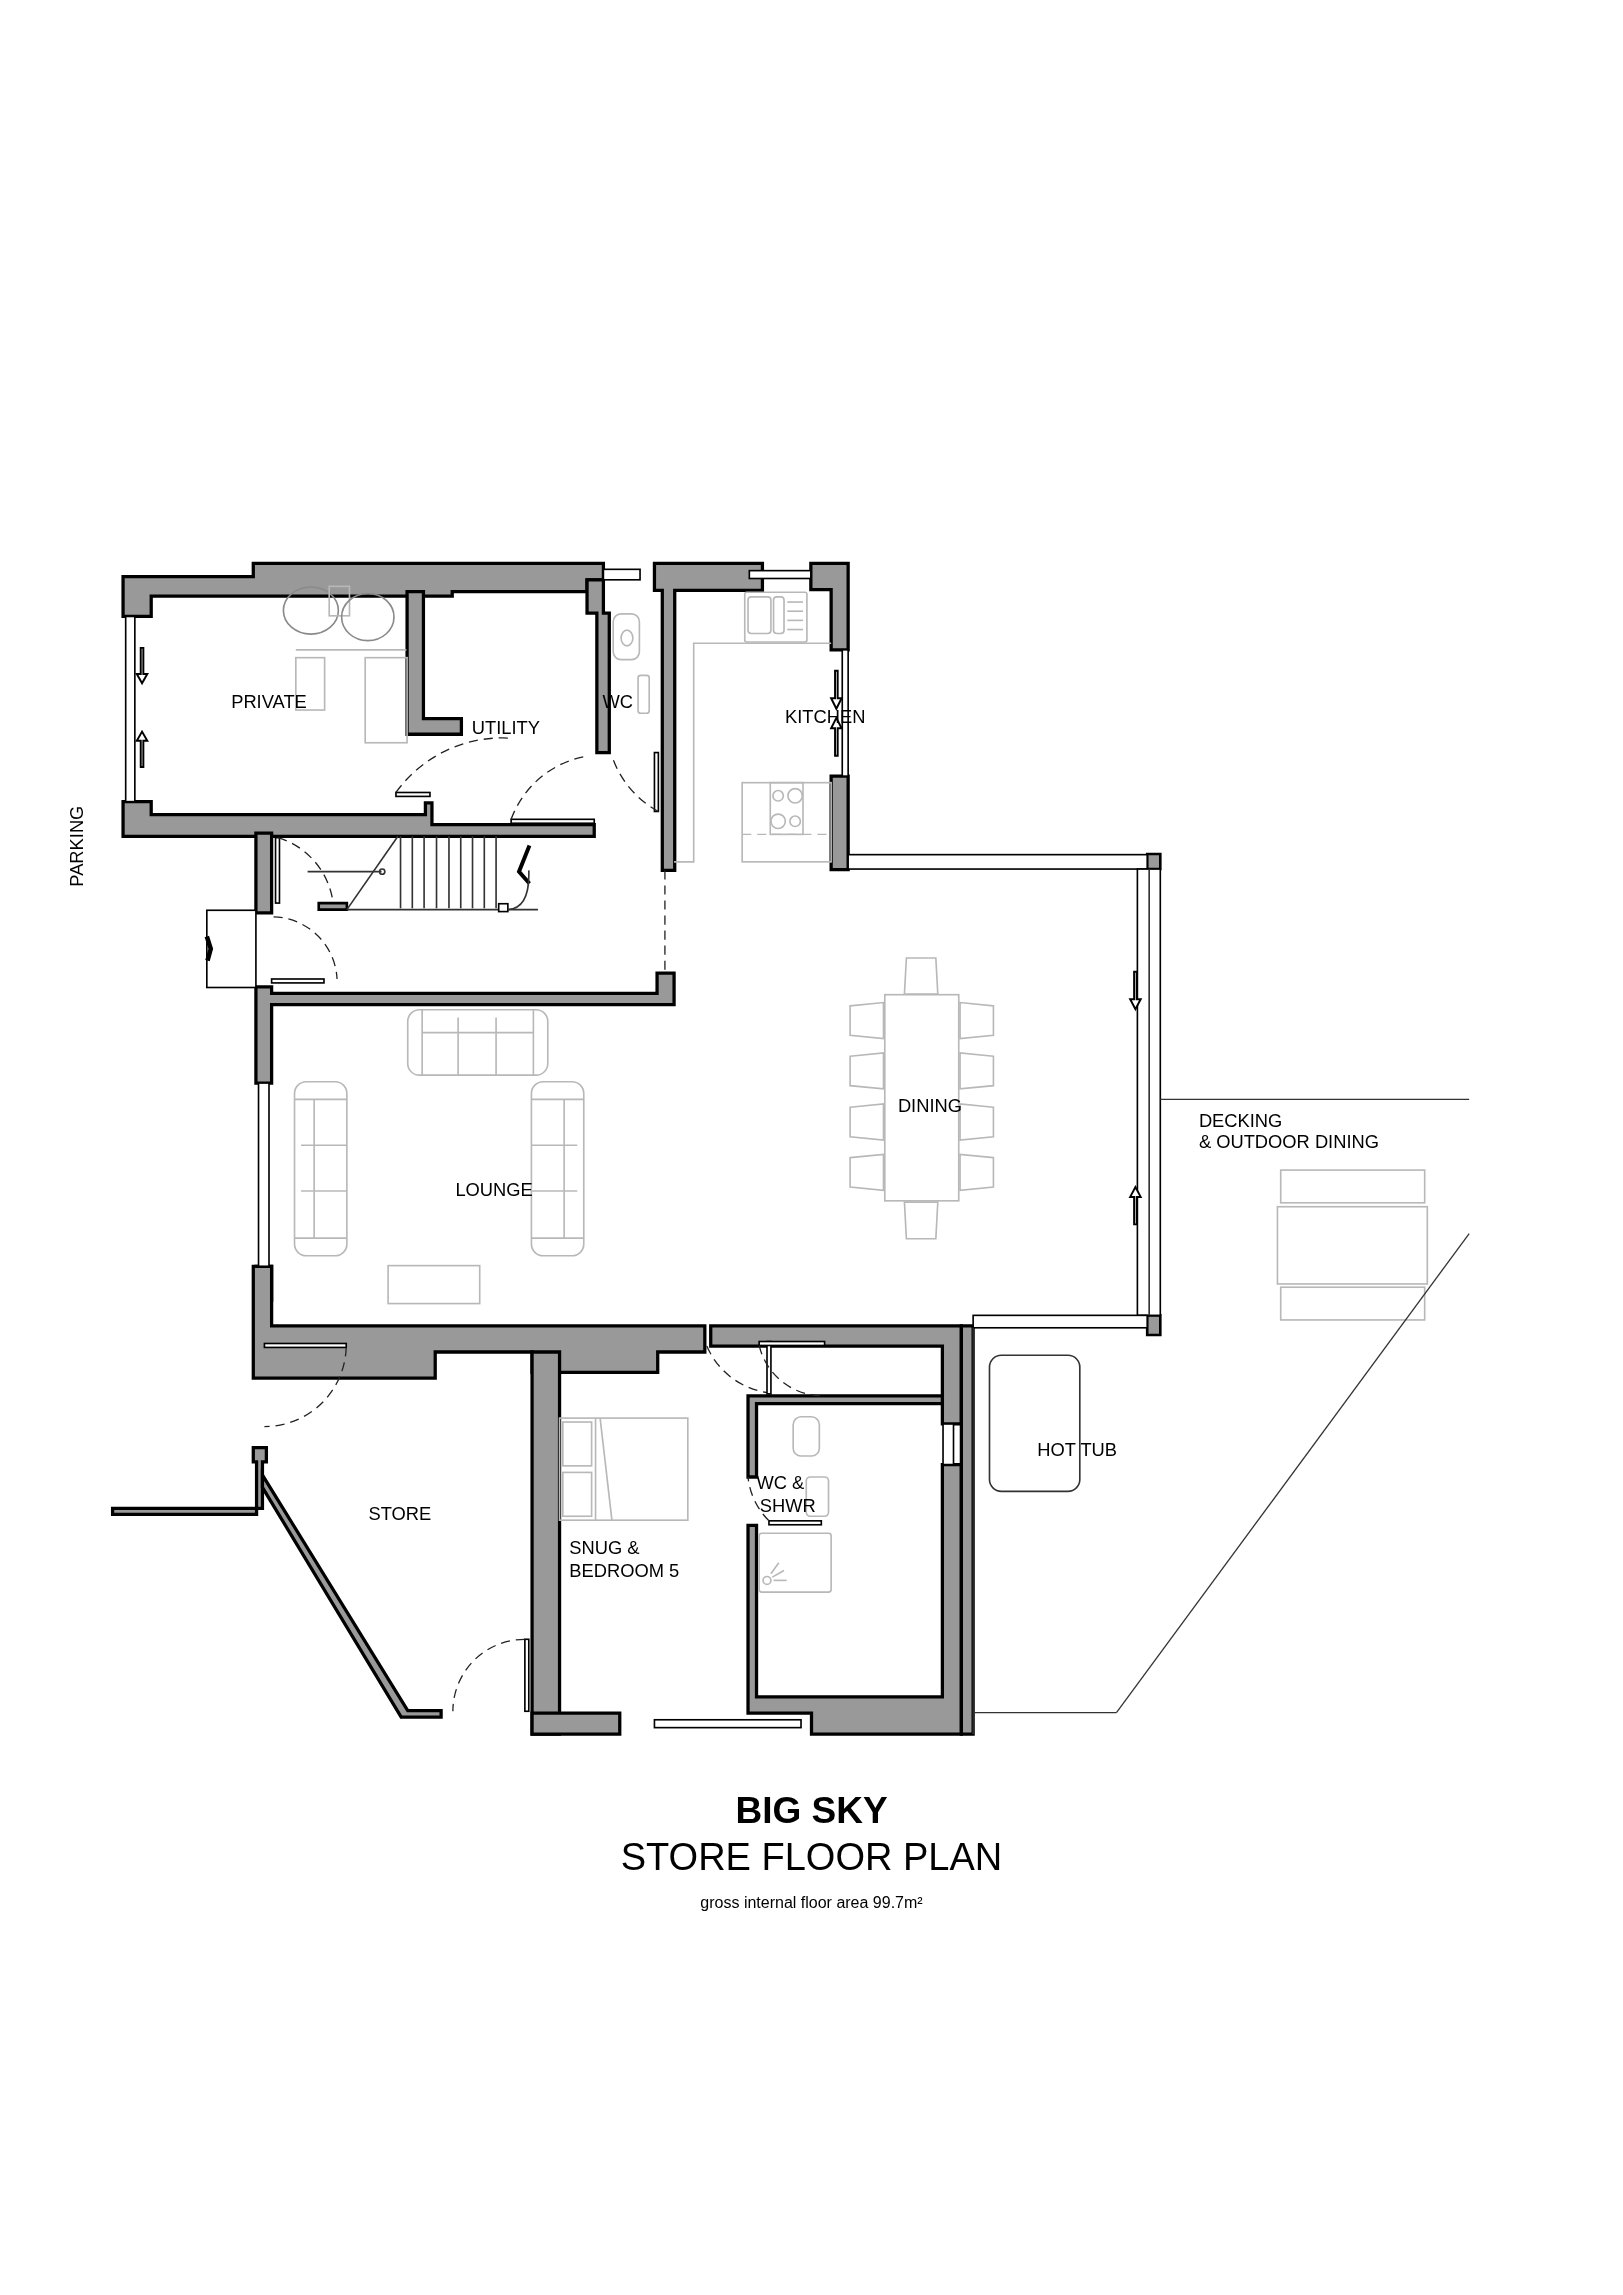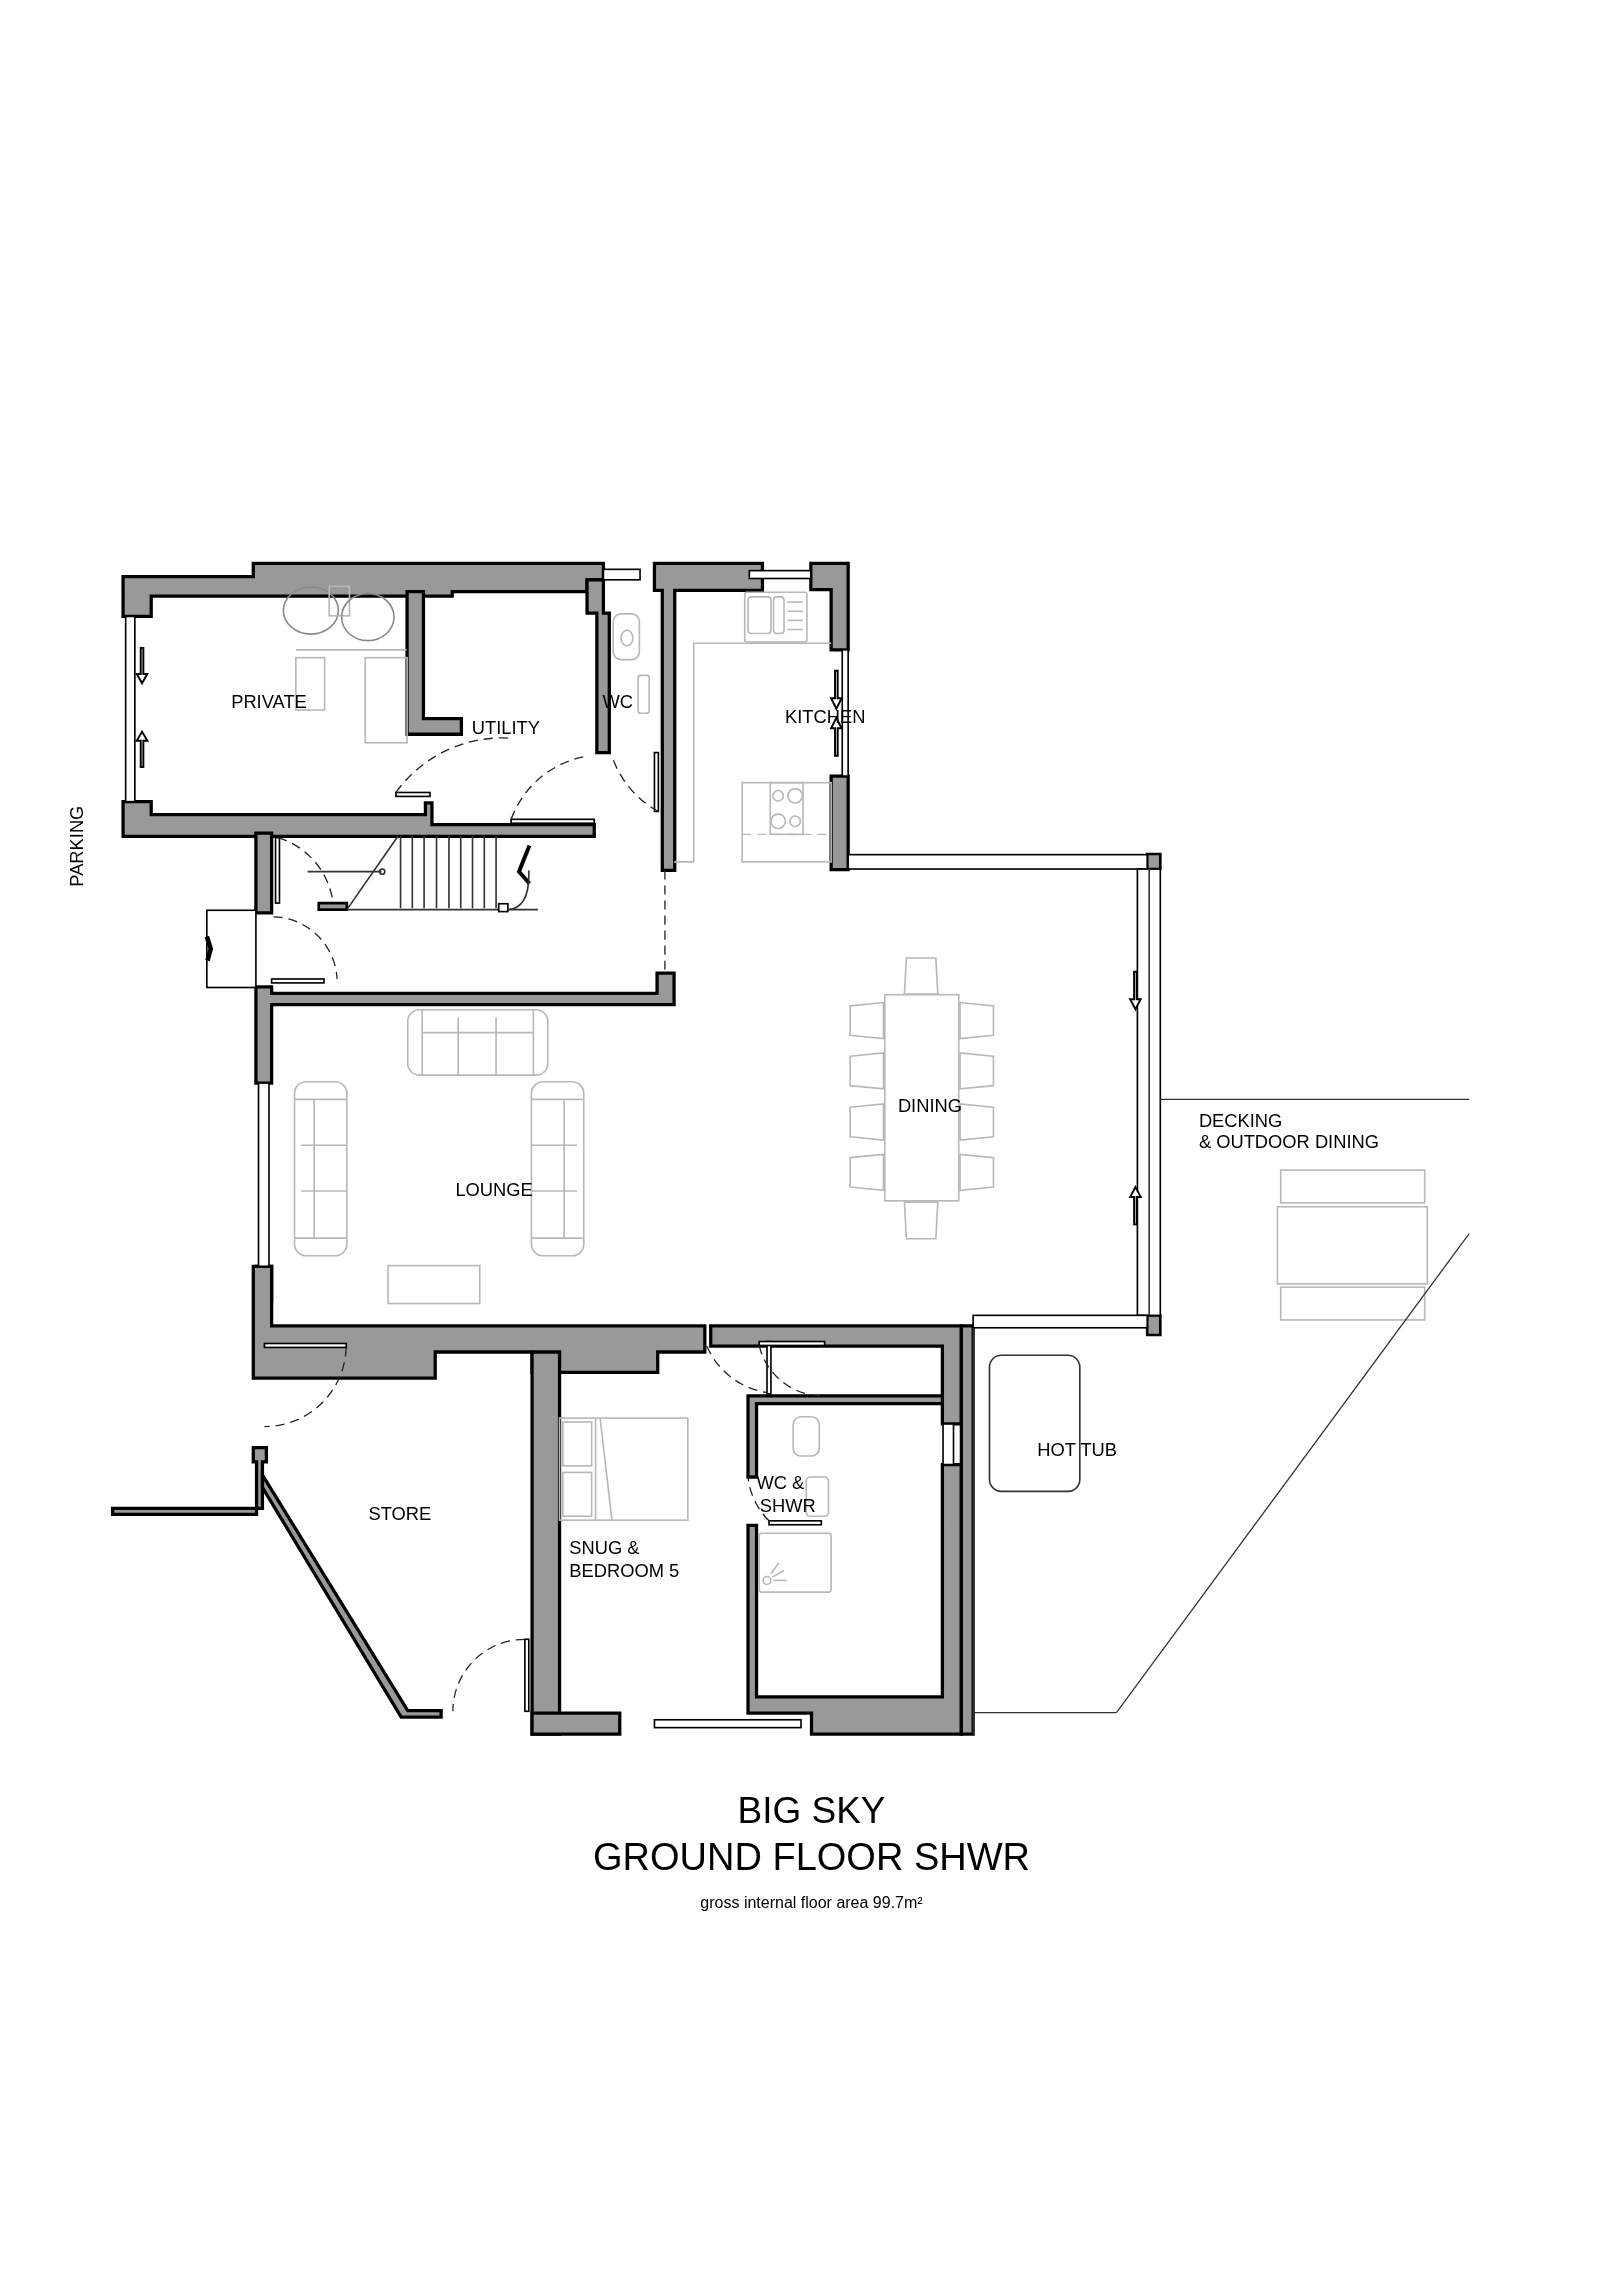--- a/index.html
+++ b/index.html
@@ -9,21 +9,21 @@
   .wall-thin { fill: #999999; stroke: #000000; stroke-width: 4; }
   .furn { fill: none; stroke: #b8b8b8; stroke-width: 2.5; }
   .furn-dark { fill: none; stroke: #8a8a8a; stroke-width: 2.5; }
   .swing { fill: none; stroke: #222; stroke-width: 2; stroke-dasharray: 14 9; }
   .leaf { fill: #fff; stroke: #000; stroke-width: 2.5; }
   .win { fill: #fff; stroke: #000; stroke-width: 2.5; }
   .line { fill: none; stroke: #333; stroke-width: 2.5; }
   .arrow { fill: #fff; stroke: #000; stroke-width: 3; }
   .room-label { font-family: "Liberation Sans", sans-serif; font-size: 28px; fill: #000; }
   .title { position: absolute; left: 0; width: 1623px; text-align: center; color: #000; font-family: "Liberation Sans", sans-serif; }
-  #title-main { top: 1790px; font-size: 37px; font-weight: normal; }
+  #title-main { top: 1790px; font-size: 37px; font-weight: bold; }
   #title-sub { top: 1836px; font-size: 38px; }
   #title-area { top: 1894px; font-size: 16px; }
 </style>
 </head>
 <body>
 
 <svg id="plan" viewBox="0 0 2480 3507" xmlns="http://www.w3.org/2000/svg">
 
   <g>
 
@@ -259,15 +259,15 @@
     <text class="room-label" x="1156" y="2275">WC &amp;</text>
     <text class="room-label" x="1161" y="2310">SHWR</text>
     <text class="room-label" x="1646" y="2225" text-anchor="middle">HOT TUB</text>
     <text class="room-label" x="1832" y="1722">DECKING</text>
     <text class="room-label" x="1832" y="1755">&amp; OUTDOOR DINING</text>
     <text class="room-label" x="0" y="0" transform="translate(127,1355) rotate(-90)">PARKING</text>
   </g>
 </svg>
 
 <div class="title" id="title-main">BIG SKY</div>
-<div class="title" id="title-sub">GROUND FLOOR SHWR</div>
+<div class="title" id="title-sub">STORE FLOOR PLAN</div>
 <div class="title" id="title-area">gross internal floor area 99.7m²</div>
 
 
 </body></html>

